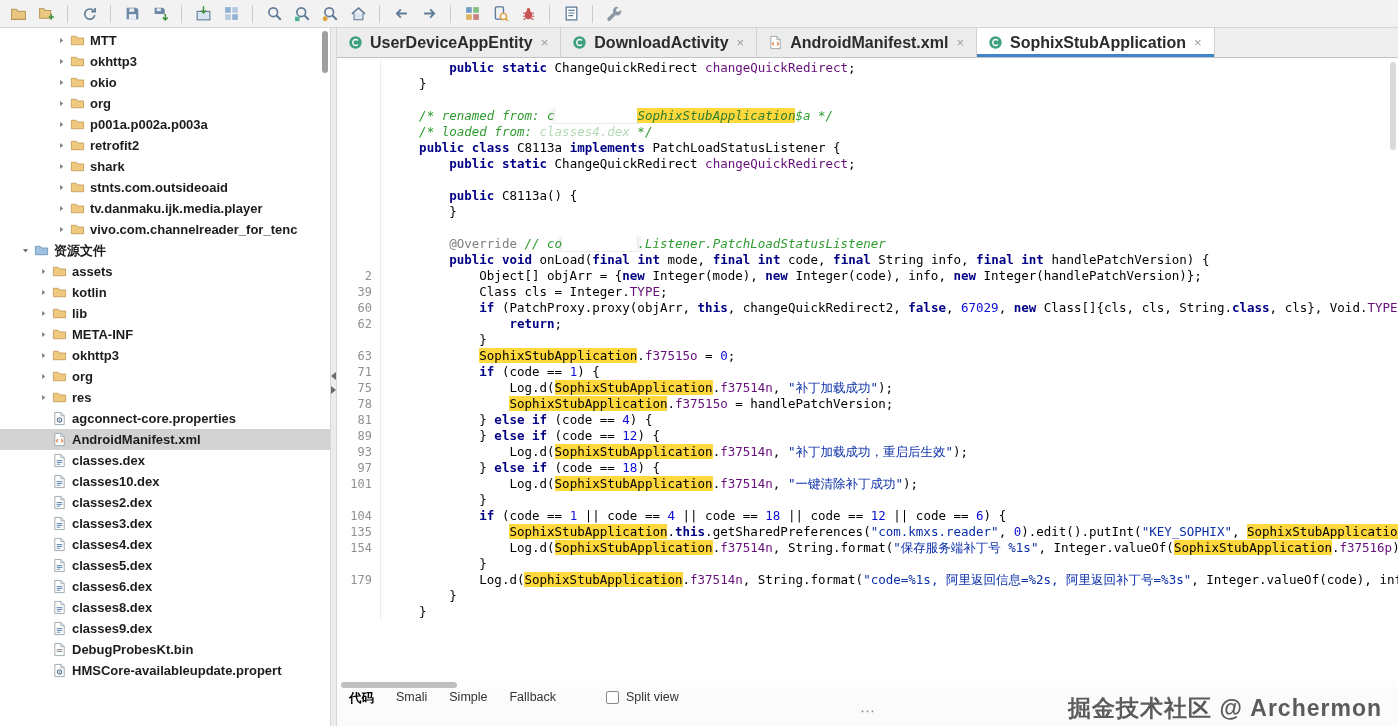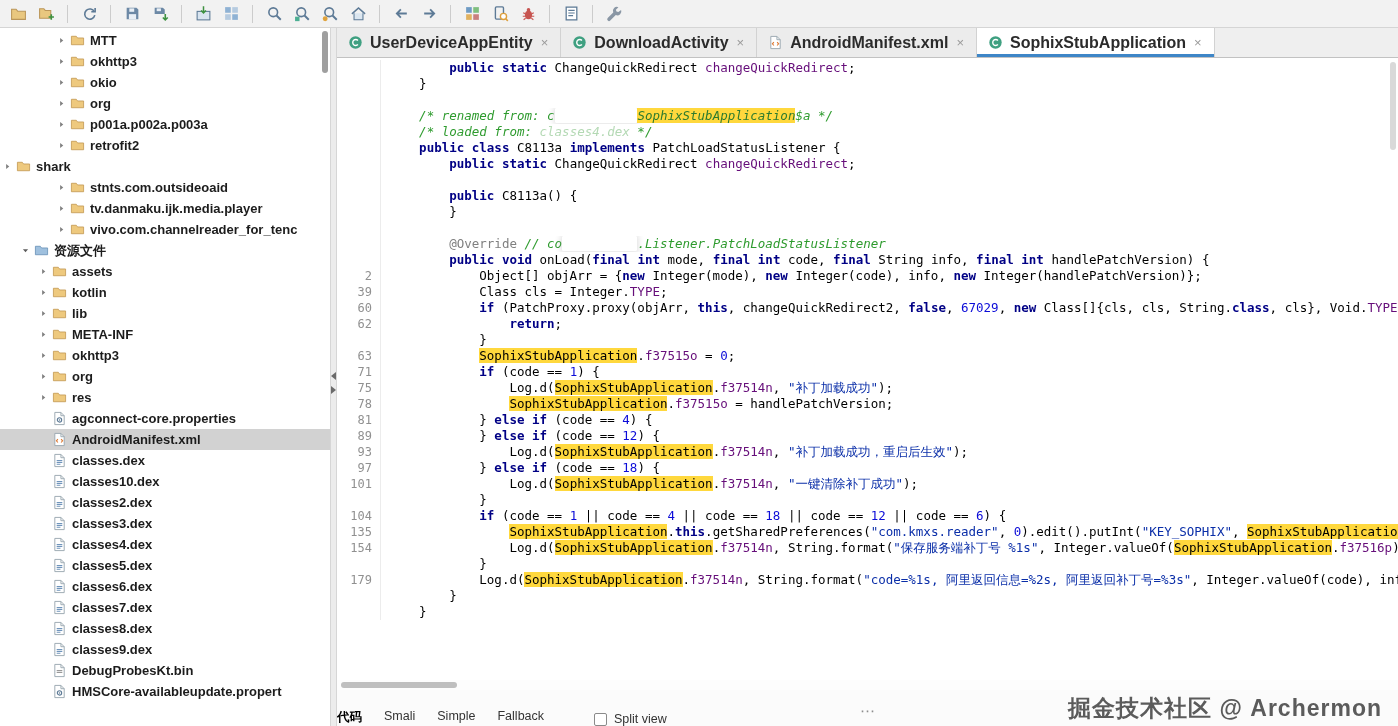--- a/index.html
+++ b/index.html
@@ -60,21 +60,21 @@
   .tk-f { color:#660e7a; }
   .tk-a { color:#808080; }
   .tk-h { background:#ffd83d; }
   .tk-h.tk-c { color:#2e7b2e; }
   .tk-r { background:#ffffff; box-shadow:0 0 5px 2px rgba(170,170,170,0.30); border-radius:2px; }
   .ed-vscroll { position:absolute; top:4px; right:2px; width:6px; height:88px; background:#d9d9d9; border-radius:3px; }
 
   .hscroll { height:10px; flex:0 0 10px; background:#fdfdfd; display:flex; align-items:center; }
   .hthumb { margin-left:4px; width:116px; height:6px; background:#bfbfbf; border-radius:3px; cursor:pointer; }
 
-  .bottombar { height:36px; flex:0 0 36px; background:#fbfbfb; display:flex; align-items:flex-end; padding-left:0; gap:22px; }
+  .bottombar { height:36px; flex:0 0 36px; background:#fbfbfb; display:flex; align-items:flex-start; padding-left:12px; gap:22px; }
   .btab { font-size:12.5px; color:#333; cursor:pointer; }
   .btab.active { color:#000; font-weight:bold; }
   .splitview { display:flex; align-items:center; gap:7px; margin-left:28px; cursor:pointer; }
   .cb { width:13px; height:13px; border:1px solid #8a8a8a; background:#fff; border-radius:2px; }
   .sv-label { font-size:12.5px; color:#333; }
 
   .watermark { position:absolute; right:16px; bottom:2px; font-size:23px; font-weight:bold; color:#454545; opacity:0.88; letter-spacing:1px; }
   .odots { position:absolute; left:860px; bottom:6px; font-size:15px; color:#8d8d8d; }
 </style>
 </head>
@@ -281,21 +281,21 @@
                 <path d="M6 4.2L10.6 8 6 11.8z" fill="#808080"></path>
               </svg>
             </span>
             <span class="ticn">
               <svg viewBox="0 0 16 16">
                 <path d="M1.5 3.5h5.2l1.4 1.8h6.4v7.2H1.5z" fill="#eec97e" stroke="#c49a55" stroke-width="0.9"></path>
               </svg>
             </span>
             <span class="tlabel">retrofit2</span>
           </div>
-          <div class="trow" style="">
+          <div class="trow" style="padding-left: 54px;">
             <span class="tchev">
               <svg viewBox="0 0 16 16">
                 <path d="M6 4.2L10.6 8 6 11.8z" fill="#808080"></path>
               </svg>
             </span>
             <span class="ticn">
               <svg viewBox="0 0 16 16">
                 <path d="M1.5 3.5h5.2l1.4 1.8h6.4v7.2H1.5z" fill="#eec97e" stroke="#c49a55" stroke-width="0.9"></path>
               </svg>
             </span>
@@ -536,31 +536,20 @@
           <div class="trow" style="padding-left: 36px;">
             <span class="tchev"></span>
             <span class="ticn">
               <svg viewBox="0 0 16 16">
                 <path d="M3 1.5h6.5l3.5 3.5v9.5H3z" fill="#fff" stroke="#9aa7b0"></path>
                 <path d="M9.5 1.5V5H13" fill="none" stroke="#9aa7b0"></path>
                 <path d="M5 8h6M5 10h6M5 12h4" stroke="#6f94bb" stroke-width="1.1"></path>
               </svg>
             </span>
             <span class="tlabel">classes6.dex</span>
-          </div>
-          <div class="trow" style="padding-left: 36px;">
-            <span class="tchev"></span>
-            <span class="ticn">
-              <svg viewBox="0 0 16 16">
-                <path d="M3 1.5h6.5l3.5 3.5v9.5H3z" fill="#fff" stroke="#9aa7b0"></path>
-                <path d="M9.5 1.5V5H13" fill="none" stroke="#9aa7b0"></path>
-                <path d="M5 8h6M5 10h6M5 12h4" stroke="#6f94bb" stroke-width="1.1"></path>
-              </svg>
-            </span>
-            <span class="tlabel">classes7.dex</span>
           </div>
           <div class="trow" style="padding-left: 36px;">
             <span class="tchev"></span>
             <span class="ticn">
               <svg viewBox="0 0 16 16">
                 <path d="M3 1.5h6.5l3.5 3.5v9.5H3z" fill="#fff" stroke="#9aa7b0"></path>
                 <path d="M9.5 1.5V5H13" fill="none" stroke="#9aa7b0"></path>
                 <path d="M5 8h6M5 10h6M5 12h4" stroke="#6f94bb" stroke-width="1.1"></path>
               </svg>
             </span>

